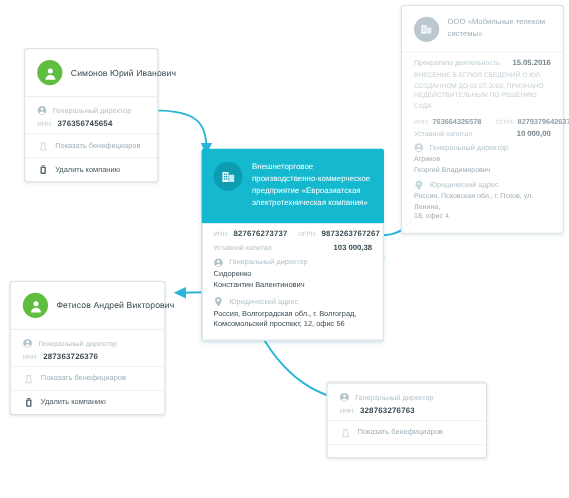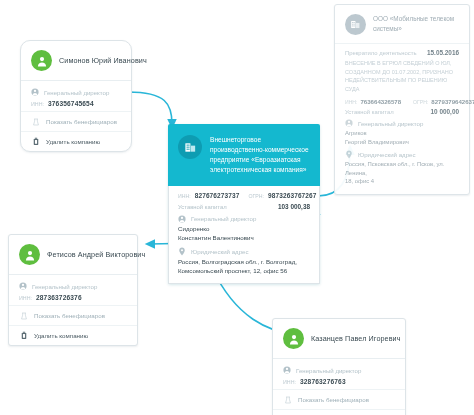--- a/index.html
+++ b/index.html
@@ -117,21 +117,21 @@
       <marker id="ah" markerWidth="7" markerHeight="7" refX="3.2" refY="3" orient="auto">
         <path d="M0,0 L6.5,3 L0,6 z" fill="#29b6d8"></path>
       </marker>
     </defs>
     <path d="M128,92 C166,92 172,104 172,124" fill="none" stroke="#29b6d8" stroke-width="1.6" marker-end="url(#ah)"></path>
     <path d="M318,196 C342,196 350,176 350,150" fill="none" stroke="#29b6d8" stroke-width="1.6" marker-end="url(#ah)"></path>
     <path d="M320,214 C300,236 200,244 150,244" fill="none" stroke="#29b6d8" stroke-width="1.6" marker-end="url(#ah)"></path>
     <path d="M212,268 C236,318 268,332 300,336" fill="none" stroke="#29b6d8" stroke-width="1.6" marker-end="url(#ah)"></path>
   </svg>
 
-  <div class="card" style="left:20px; top:40px; width:112px;border-radius:10px;">
+  <div class="card" style="left:20px; top:40px; width:112px;">
     <div class="card-head">
       <span class="avatar">
         <svg width="12" height="12" viewBox="0 0 12 12">
             <circle cx="6" cy="4.1" r="2.1" fill="#fff"></circle>
             <path d="M1.9 11.4c0-2.4 1.9-4 4.1-4s4.1 1.6 4.1 4z" fill="#fff"></path>
           </svg>
       </span>
       <span class="person-name">Симонов Юрий Иванович</span>
     </div>
     <div class="divider"></div>
@@ -216,29 +216,20 @@
               <rect x="4" y="0.7" width="4" height="1.5" rx=".5" fill="#5a6b73"></rect>
               <rect x="4.4" y="4.3" width="3.2" height="5.6" fill="#fff"></rect>
             </svg>
         </span>
         <span class="action-label dark">Удалить компанию</span>
       </div>
     </div>
   </div>
 
   <div class="card" style="left:272px; top:318px; width:134px;">
-    <div class="card-head">
-      <span class="avatar">
-        <svg width="12" height="12" viewBox="0 0 12 12">
-            <circle cx="6" cy="4.1" r="2.1" fill="#fff"></circle>
-            <path d="M1.9 11.4c0-2.4 1.9-4 4.1-4s4.1 1.6 4.1 4z" fill="#fff"></path>
-          </svg>
-      </span>
-      <span class="person-name">Казанцев Павел Игоревич</span>
-    </div>
     <div class="divider"></div>
     <div class="card-body">
       <div class="row">
         <span class="mini-icon">
           <svg width="8" height="8" viewBox="0 0 12 12">
               <circle cx="6" cy="6" r="5.4" fill="#b3c2c9"></circle>
               <circle cx="6" cy="4.4" r="1.7" fill="#fff"></circle>
               <path d="M2.6 10.4c0-1.9 1.5-3 3.4-3s3.4 1.1 3.4 3z" fill="#fff"></path>
             </svg>
         </span>

